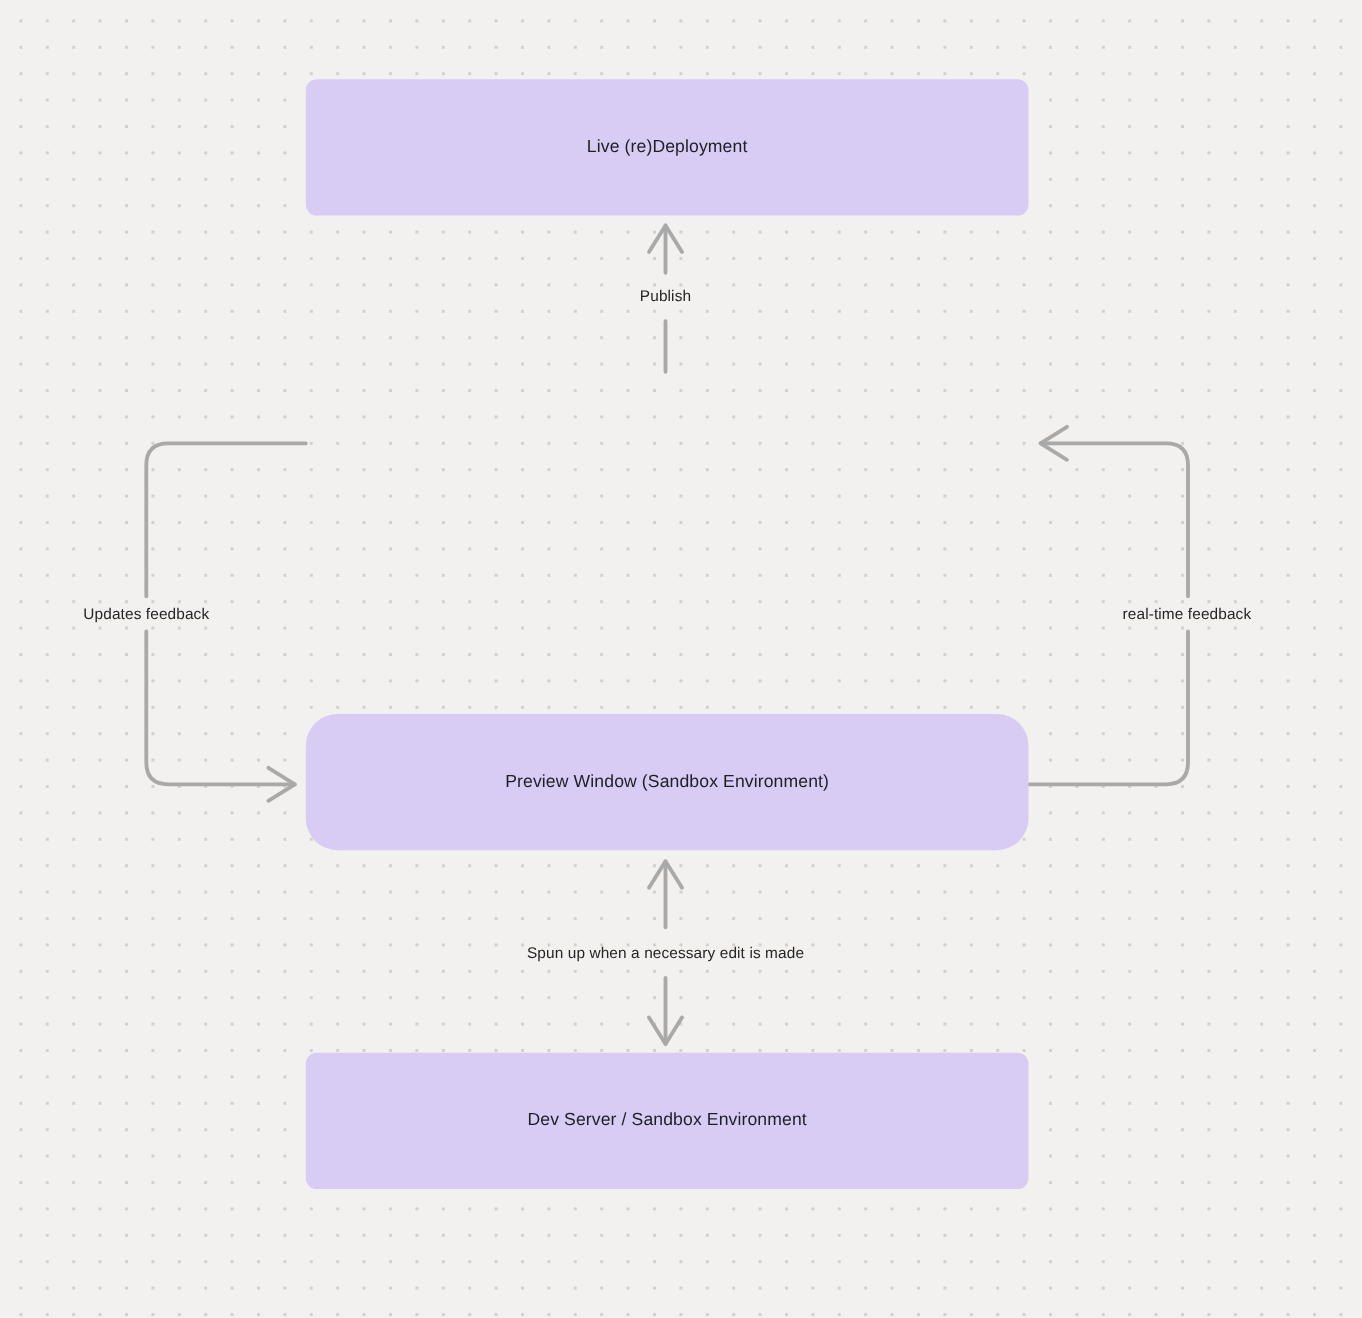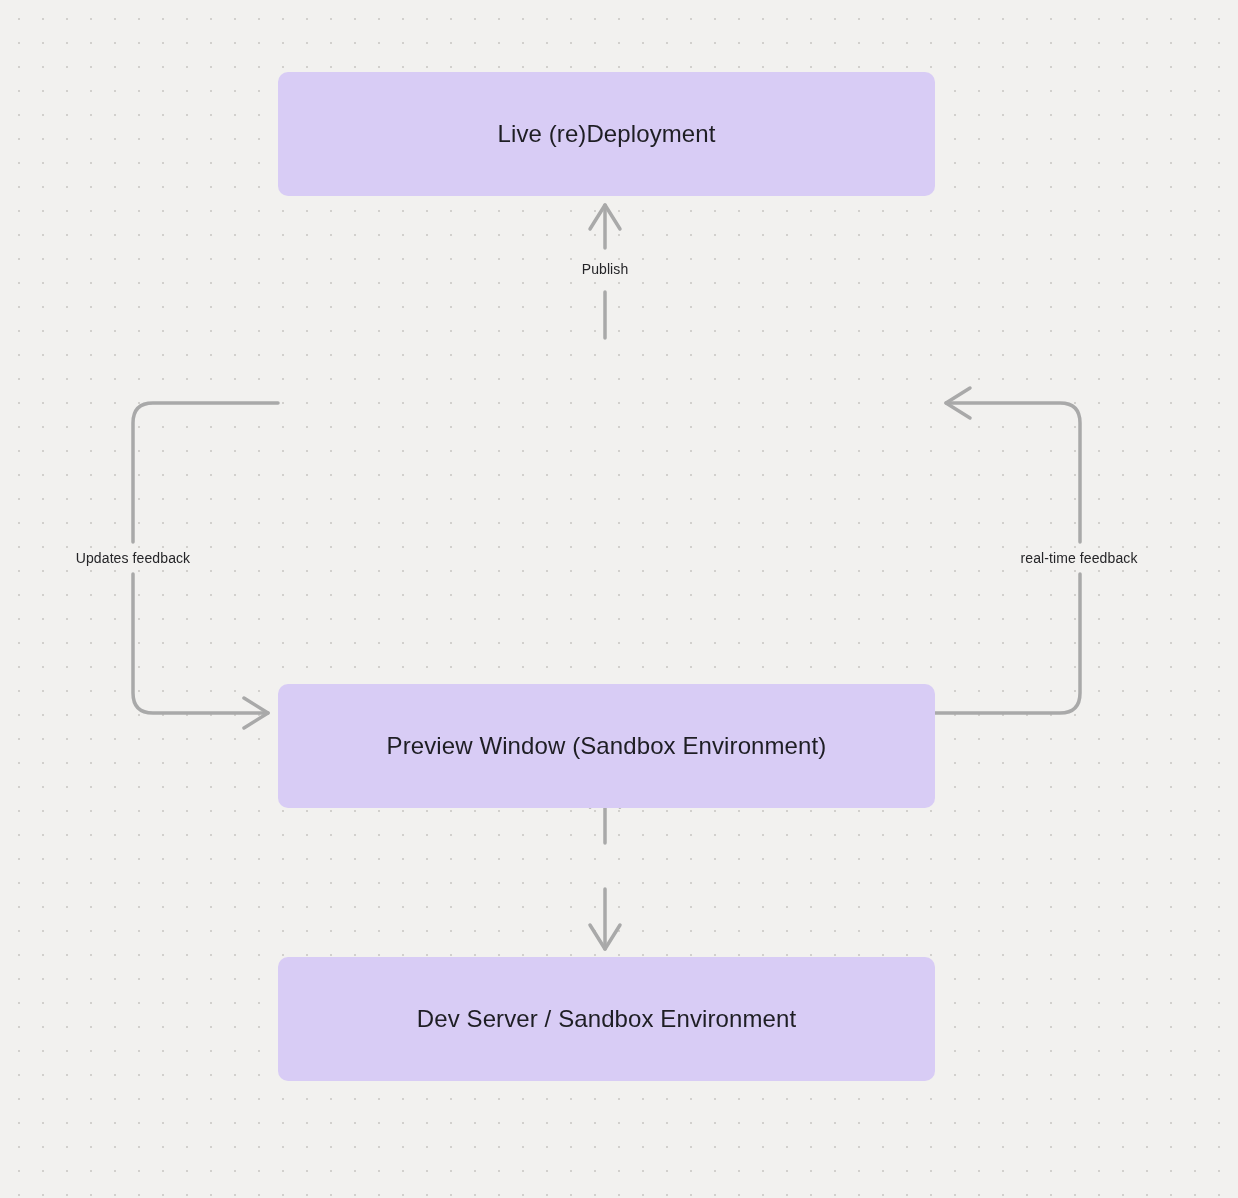--- a/index.html
+++ b/index.html
@@ -46,26 +46,26 @@
     left: 278px;
     width: 657px;
     height: 124px;
     background: var(--node-fill);
     border-radius: 10px;
     display: flex;
     align-items: center;
     justify-content: center;
     z-index: 2;
     color: var(--node-text);
-    font-size: 24px;
+    font-size: 16px;
     letter-spacing: 0.1px;
   }
   .node-0 { top: 72px; }
   .node-1 { top: 340px; }
-  .node-2 { top: 684px; }
+  .node-2 { top: 649px; border-radius: 29px; }
   .node-3 { top: 957px; }
   .edge-label {
     position: absolute;
     transform: translate(-50%, -50%);
     white-space: nowrap;
     z-index: 3;
     color: var(--label-text);
     font-size: 14px;
     letter-spacing: 0.1px;
   }
@@ -109,14 +109,15 @@
   <div class="node node-3">
     <span>Dev Server / Sandbox Environment</span>
   </div>
 
   <div class="edge-label label-publish">Publish</div>
 
   <div class="edge-label label-updates">Updates feedback</div>
 
   <div class="edge-label label-feedback">real-time feedback</div>
 
+  <div class="edge-label label-spun-up">Spun up when a necessary edit is made</div>
 
 </div>
 
 </body></html>

